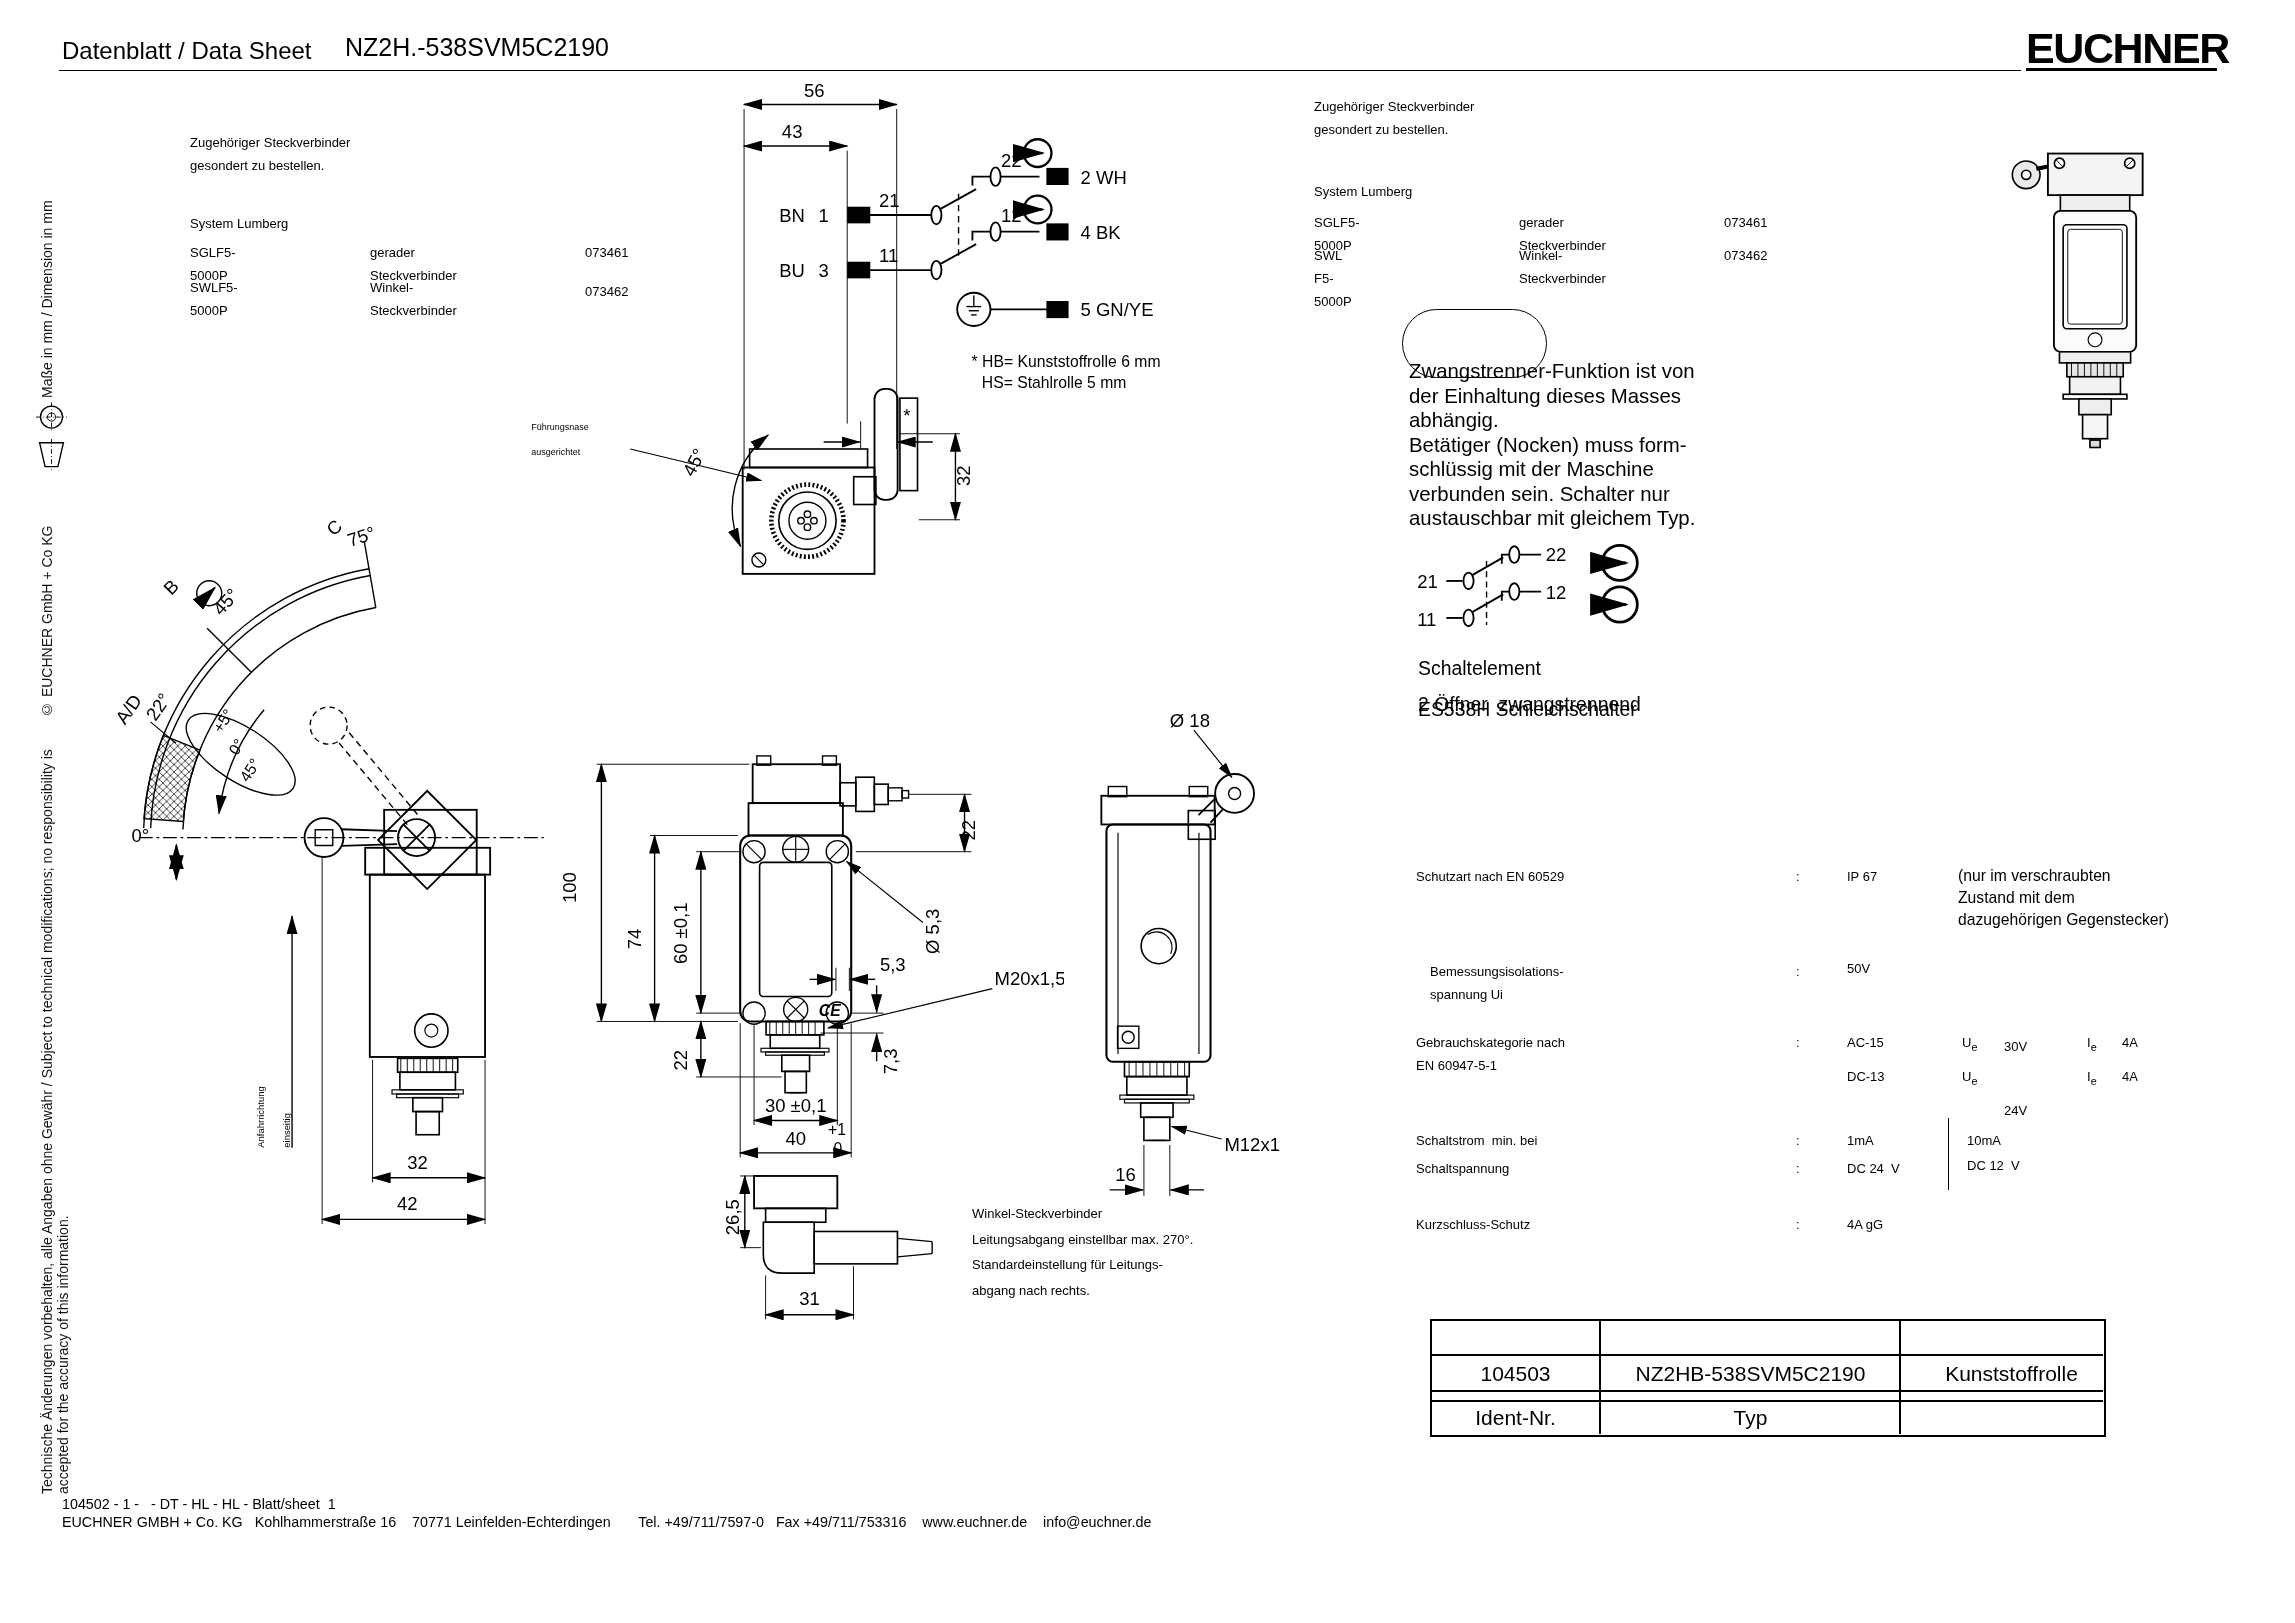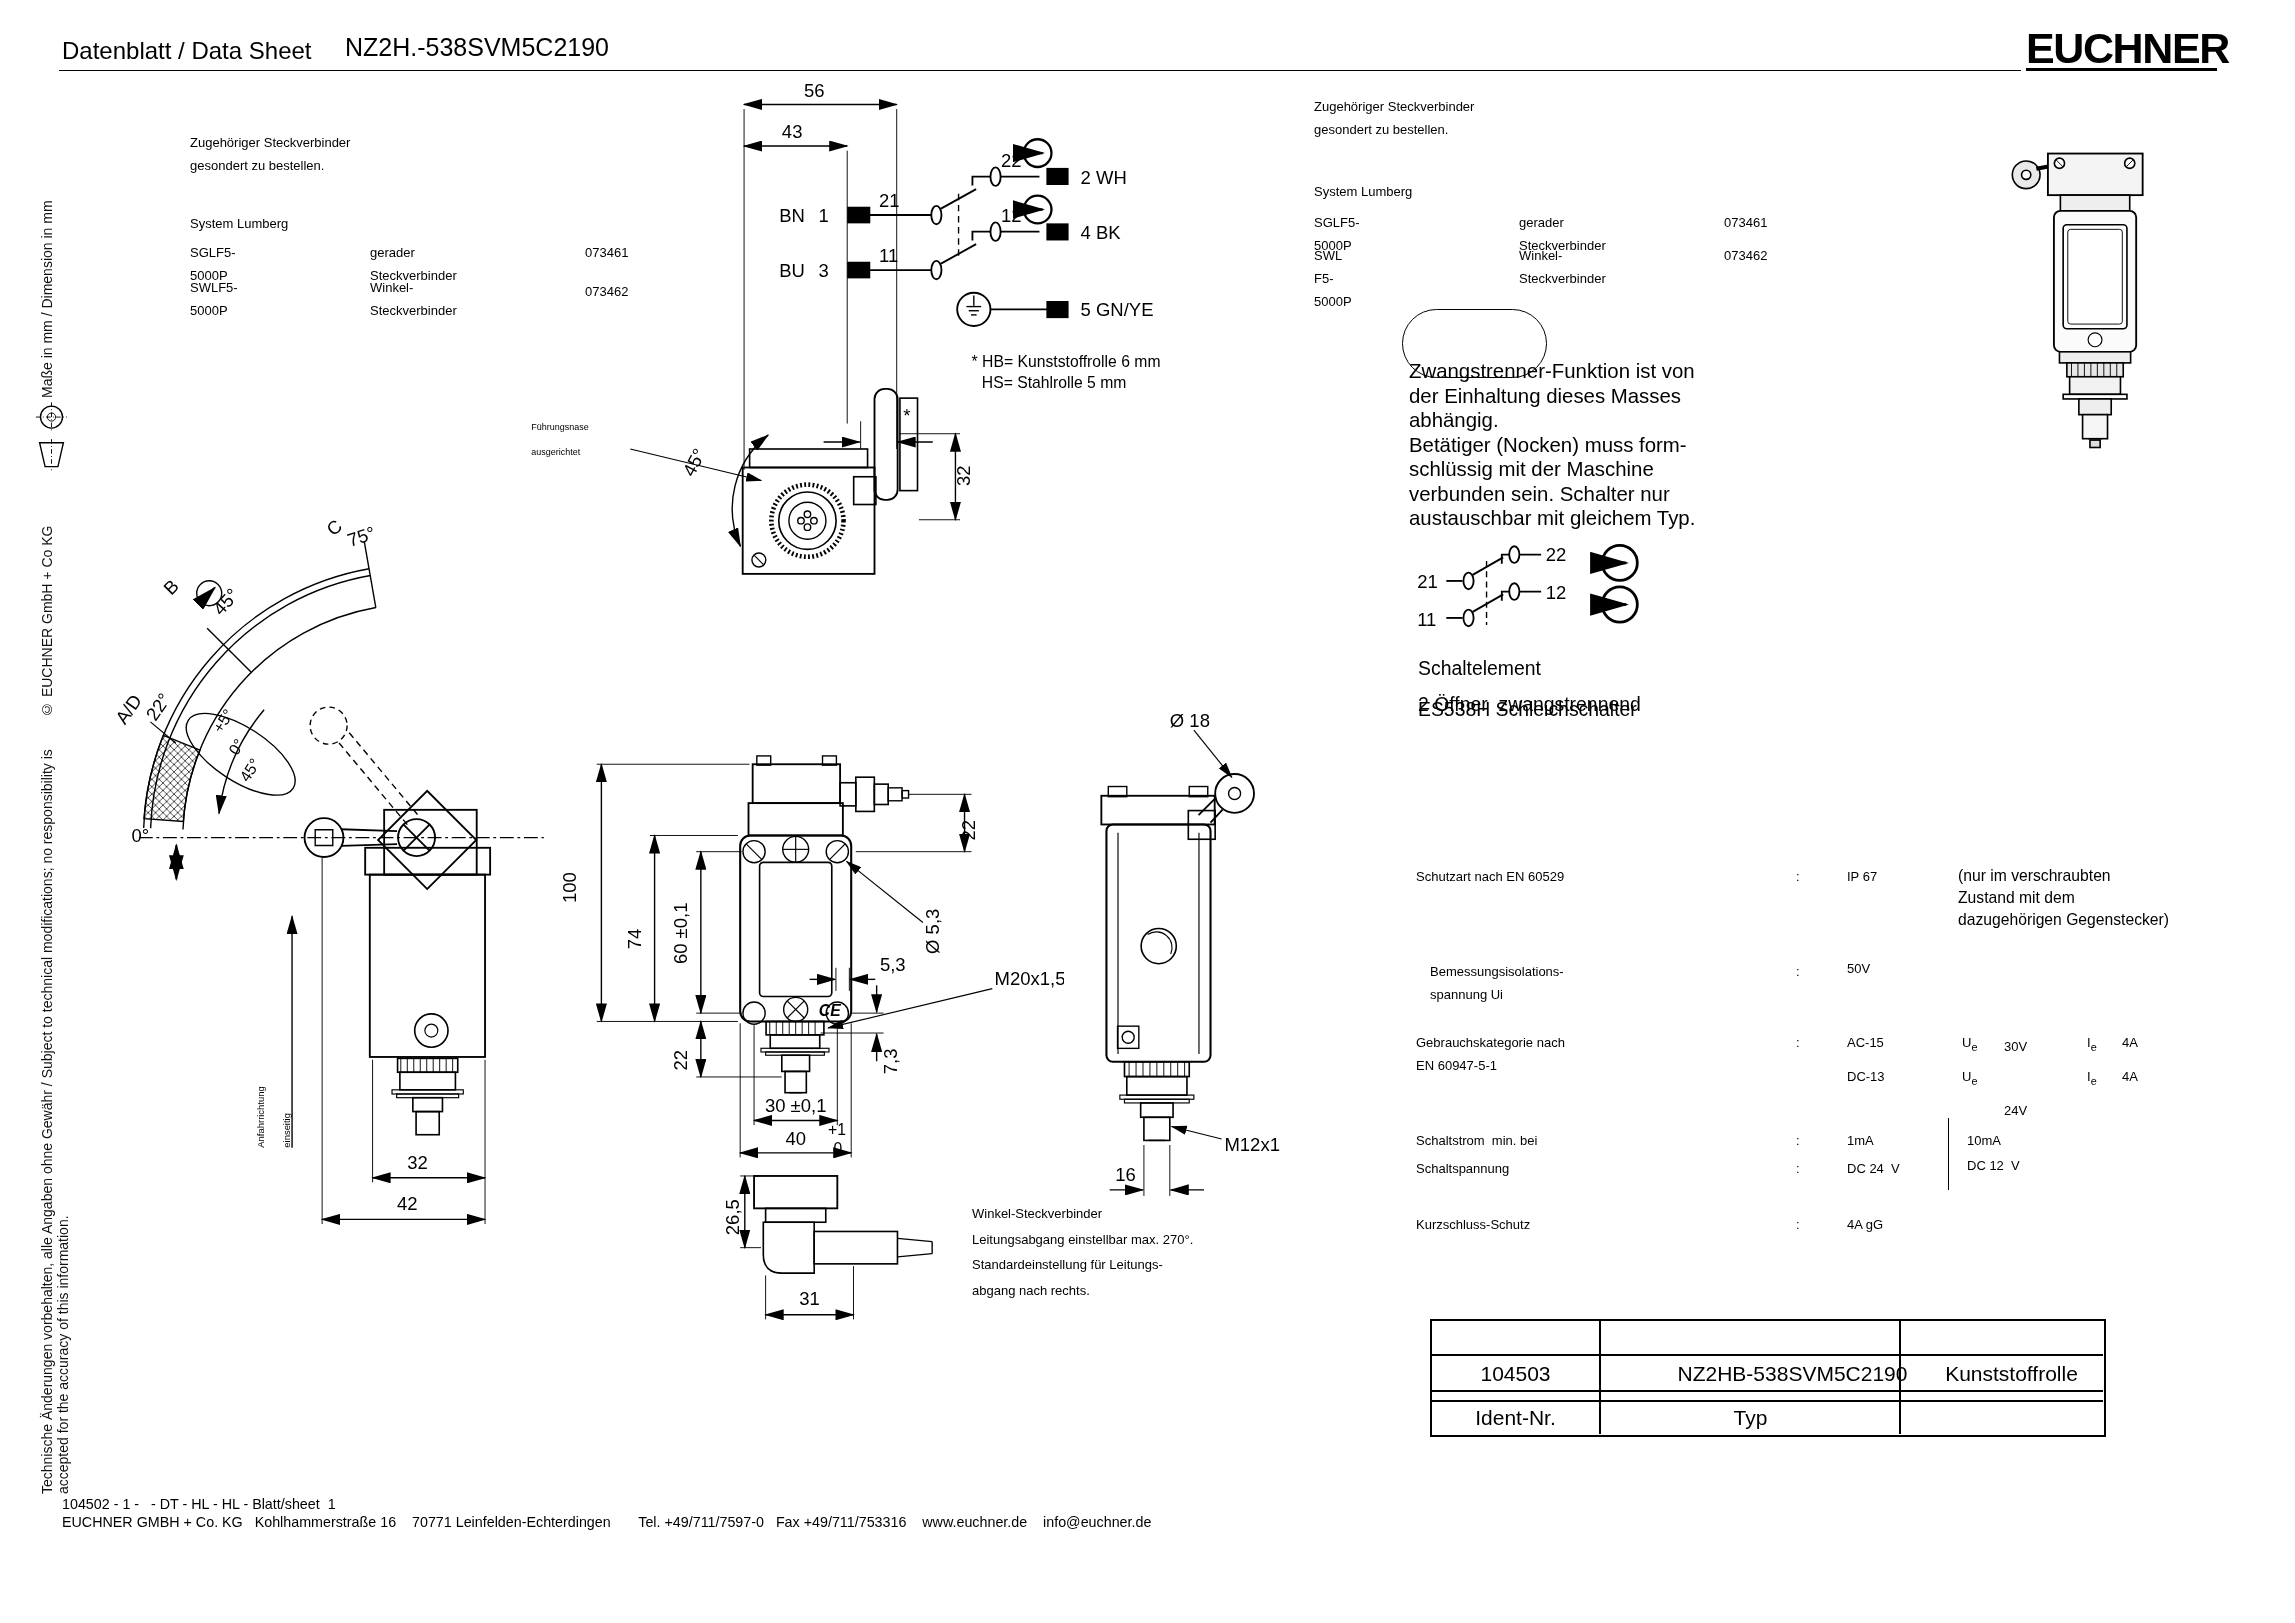--- a/index.html
+++ b/index.html
@@ -529,21 +529,21 @@
 Standardeinstellung für Leitungs-
 abgang nach rechts.</div>
 
   <div class="abs" style="left:1430px;top:1319px;width:676px;height:118px;border:2.3px solid #000;box-sizing:border-box;">
     <div class="abs hline" style="left:167px;top:0;width:2.3px;height:113px;"></div>
     <div class="abs hline" style="left:467px;top:0;width:2.3px;height:113px;"></div>
     <div class="abs hline" style="left:0;top:33px;width:671px;height:2.3px;"></div>
     <div class="abs hline" style="left:0;top:69px;width:671px;height:2.3px;"></div>
     <div class="abs hline" style="left:0;top:79px;width:671px;height:2.3px;"></div>
     <div class="abs cell" style="left:0;top:36px;width:167px;height:34px;">104503</div>
-    <div class="abs cell" style="left:169px;top:36px;width:299px;height:34px;margin-left:42px;">NZ2HB-538SVM5C2190</div>
+    <div class="abs cell" style="left:169px;top:36px;width:299px;height:34px;">NZ2HB-538SVM5C2190</div>
     <div class="abs cell" style="left:470px;top:36px;width:219px;height:34px;">Kunststoffrolle</div>
     <div class="abs cell" style="left:0;top:81px;width:167px;height:32px;">Ident-Nr.</div>
     <div class="abs cell" style="left:169px;top:81px;width:299px;height:32px;">Typ</div>
   </div>
 
   <div class="abs ftr" style="left:62px;top:1496px;">104502 - 1 -   - DT - HL - HL - Blatt/sheet  1</div>
   <div class="abs ftr" style="left:62px;top:1514px;">EUCHNER GMBH + Co. KG   Kohlhammerstraße 16    70771 Leinfelden-Echterdingen       Tel. +49/711/7597-0   Fax +49/711/753316    www.euchner.de    info@euchner.de</div>
 
 </div>
 

